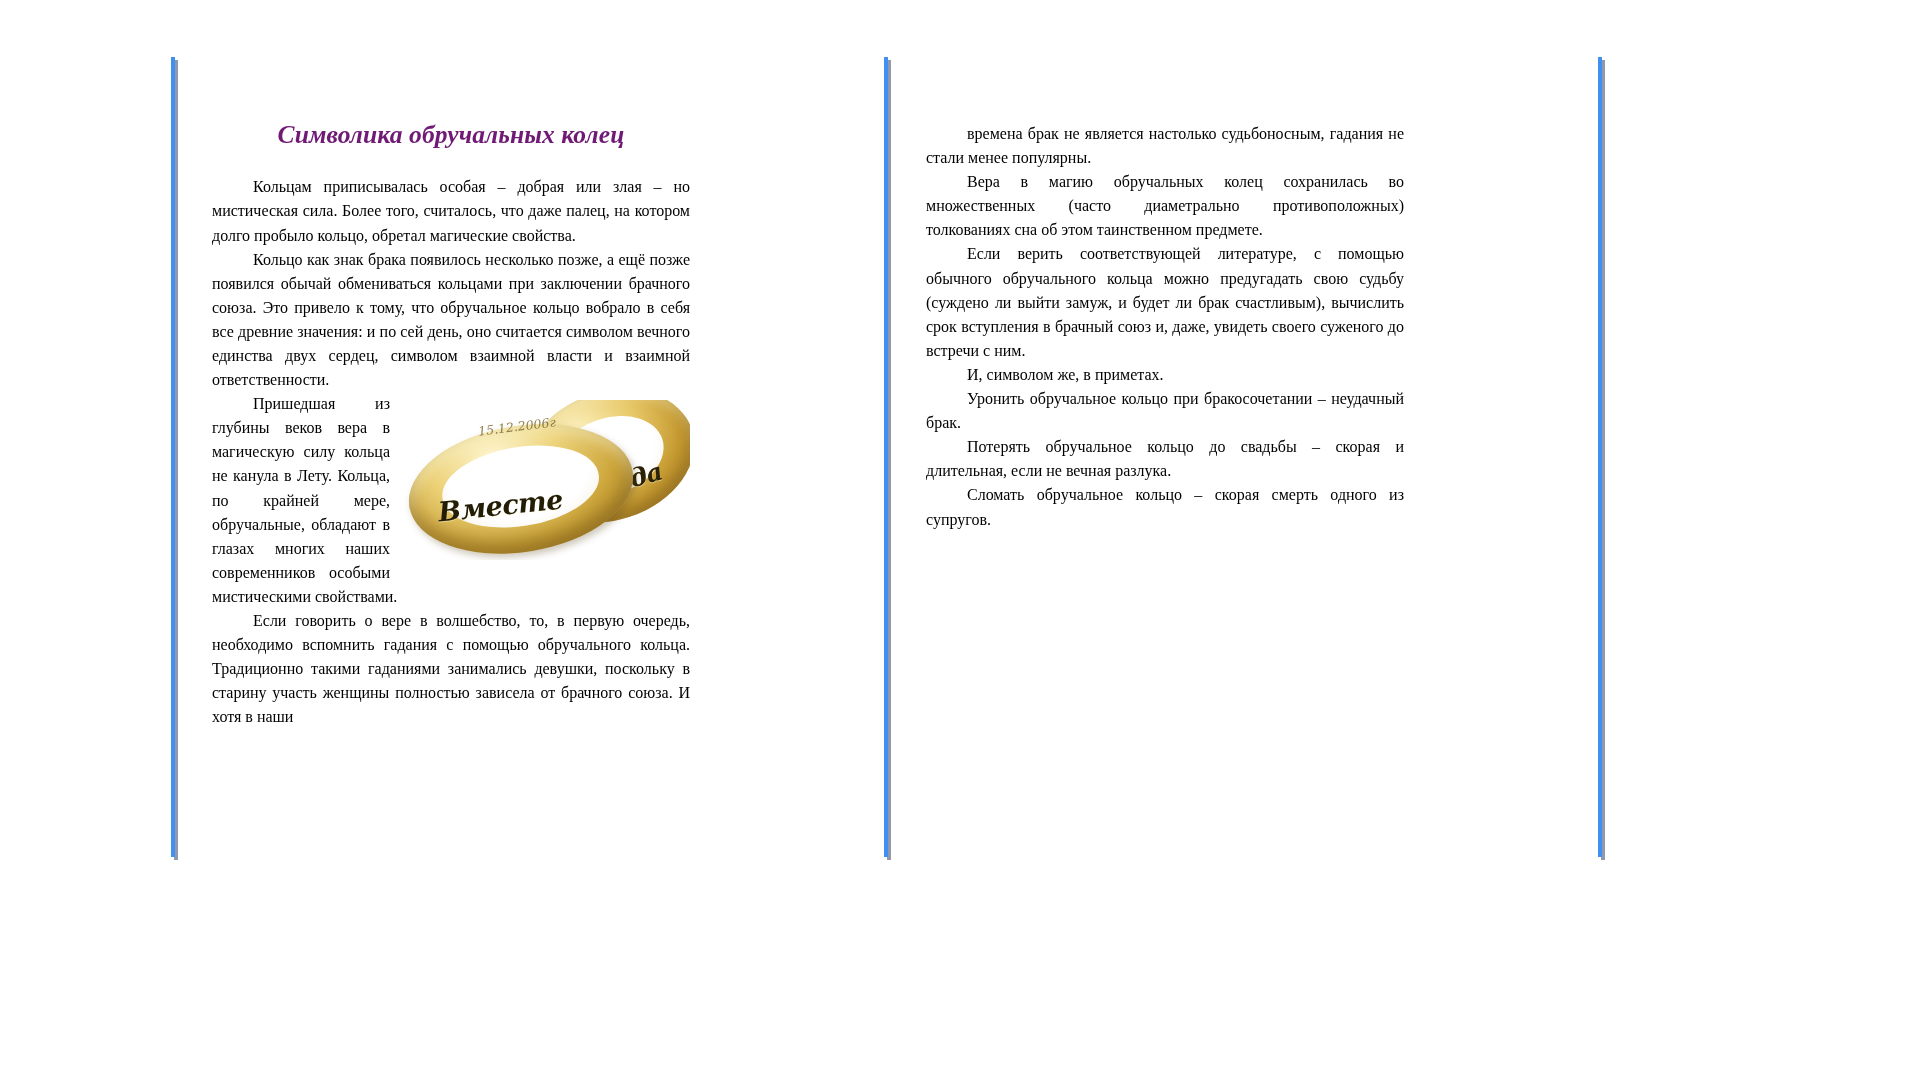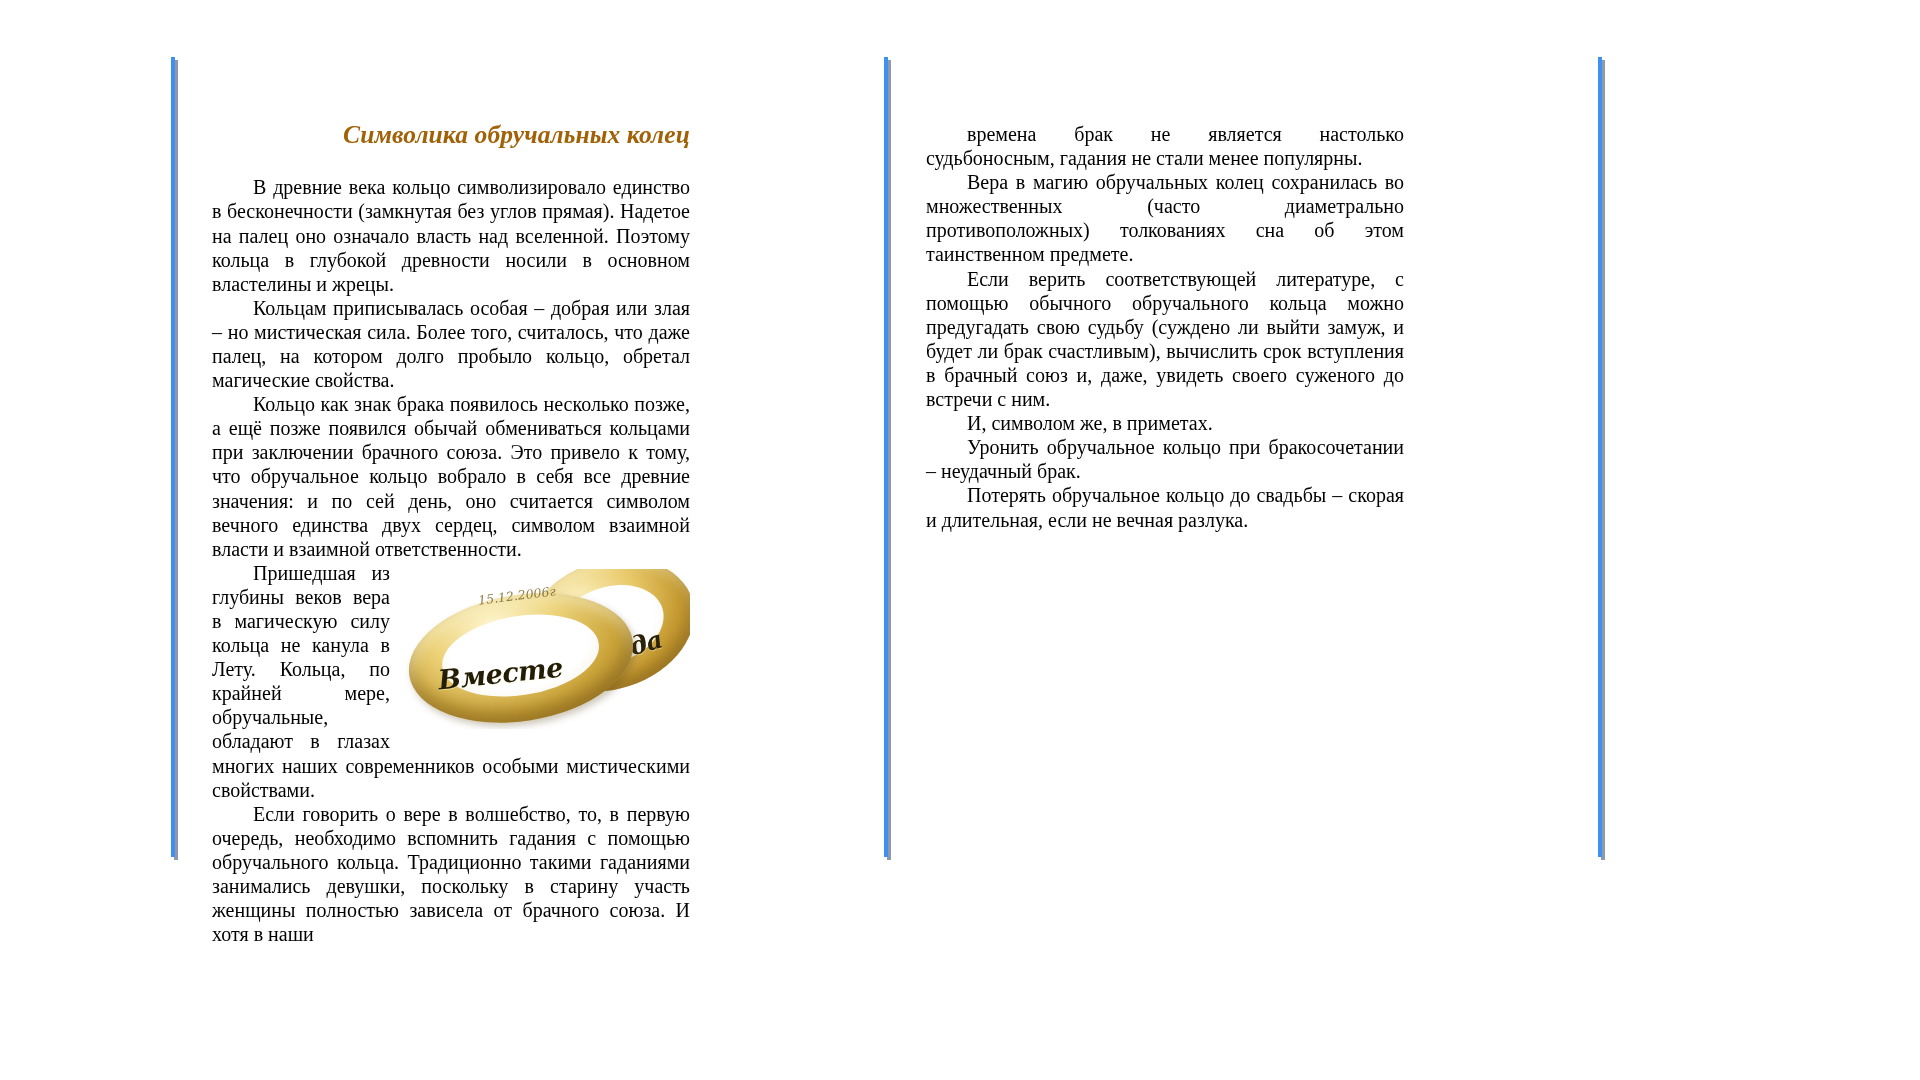--- a/index.html
+++ b/index.html
@@ -58,31 +58,31 @@
   }
   #col-left  { left: 212px; }
   #col-right { left: 926px; top: 122px; }
 
   
   #doc-title {
     font-family: "Liberation Serif", "DejaVu Serif", serif;
     font-style: italic;
     font-size: 25.5px;
     line-height: 1.15;
-    color: #a16207;
-    text-align: right;
+    color: #701a75;
+    text-align: center;
     margin: 0 0 26px 0;
     letter-spacing: 0.1px;
     white-space: nowrap;
   }
 
   
   p.body {
     margin: 0;
-    font-size: 20px;
+    font-size: 16px;
     line-height: 24.1px;
     text-align: justify;
     text-indent: 41px;
     text-justify: inter-word;
     hyphens: none;
     -webkit-hyphens: none;
   }
 
   
   p.wrap { text-indent: 41px; }
@@ -212,21 +212,20 @@
 
   <div class="rule" id="rule-right">
     <div class="shadow"></div>
     <div class="line"></div>
   </div>
 
   <div class="column" id="col-left">
 
     <h1 id="doc-title">Символика обручальных колец</h1>
 
-    <p class="body">В древние века кольцо символизировало единство в бесконечности (замкнутая без углов прямая). Надетое на палец оно означало власть над вселенной. Поэтому кольца в глубокой древности носили в основном властелины и жрецы.</p>
     <p class="body">Кольцам приписывалась особая – добрая или злая – но мистическая сила. Более того, считалось, что даже палец, на котором долго пробыло кольцо, обретал магические свойства.</p>
     <p class="body">Кольцо как знак брака появилось несколько позже, а ещё позже появился обычай обмениваться кольцами при заключении брачного союза. Это привело к тому, что обручальное кольцо вобрало в себя все древние значения: и по сей день, оно считается символом вечного единства двух сердец, символом взаимной власти и взаимной ответственности.</p>
 
     <div id="rings-figure">
       <div id="rings-photo">
 
         <div class="band" id="band-back">
           <div class="hole"></div>
         </div>
         <div id="band-back-engrave">Навсегда</div>
@@ -245,15 +244,16 @@
 
   </div>
 
   <div class="column" id="col-right">
     <p class="body">времена брак не является настолько судьбоносным, гадания не стали менее популярны.</p>
     <p class="body">Вера в магию обручальных колец  сохранилась во множественных (часто диаметрально противоположных) толкованиях сна об этом таинственном предмете.</p>
     <p class="body">Если верить соответствующей литературе, с помощью обычного обручального кольца можно предугадать свою судьбу (суждено ли выйти замуж, и будет ли брак счастливым), вычислить срок вступления в брачный союз и, даже, увидеть своего суженого до встречи с ним.</p>
     <p class="body">И, символом же, в приметах.</p>
     <p class="body">Уронить обручальное кольцо при бракосочетании – неудачный брак.</p>
     <p class="body">Потерять обручальное кольцо до свадьбы – скорая и длительная, если не вечная разлука.</p>
+    <p class="body">Сломать обручальное кольцо – скорая смерть одного из супругов.</p>
   </div>
 
 </div>
 
 </body></html>

